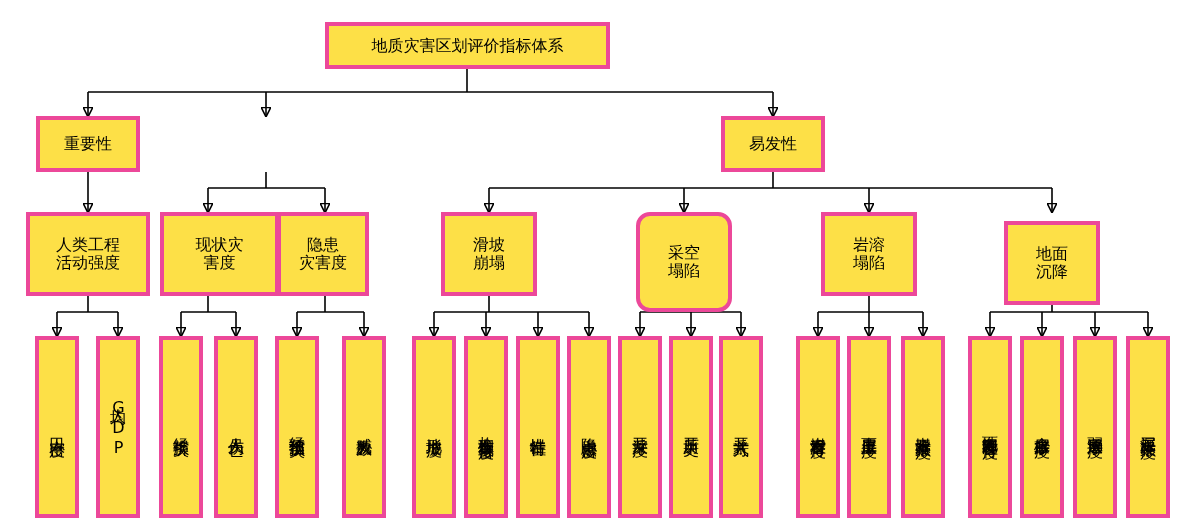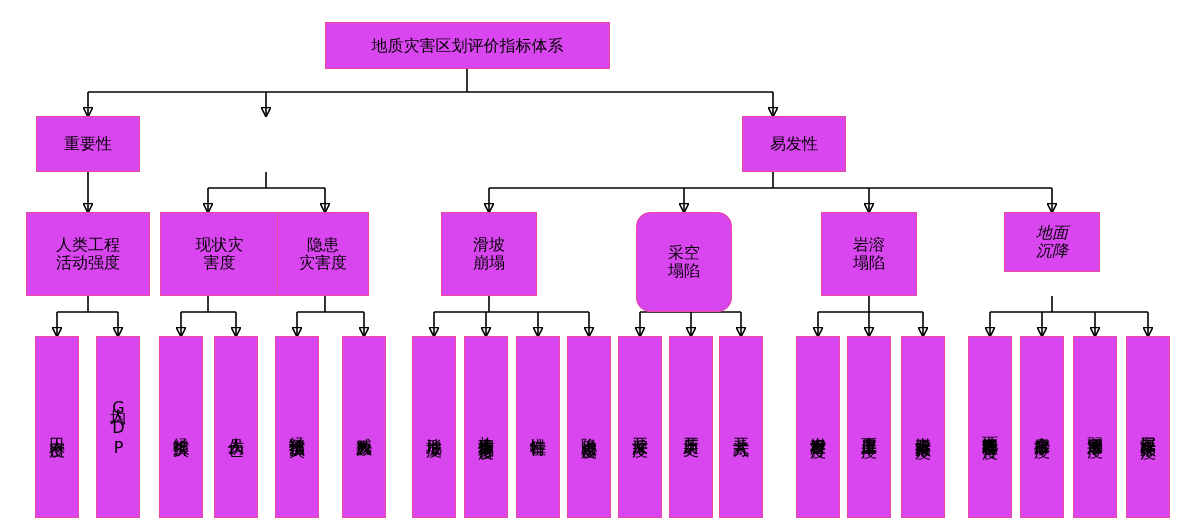--- a/index.html
+++ b/index.html
@@ -1,18 +1,18 @@
 <!DOCTYPE html>
 <html><head>
 <meta charset="utf-8">
 <style>
   html,body{margin:0;padding:0;background:#ffffff;}
   body{width:1198px;height:527px;position:relative;font-family:"DejaVu Sans","Liberation Sans",sans-serif;color:#000;}
   #diagram{position:absolute;left:0;top:0;width:1198px;height:527px;}
-  .node{position:absolute;border:1px solid #ec4899;background:#d946ef;box-sizing:border-box;
+  .node{position:absolute;border:4px solid #ec4899;background:#fde047;box-sizing:border-box;
         display:flex;align-items:center;justify-content:center;text-align:center;line-height:1.12;}
   .node .txt{display:block;}
   
   .h{font-size:16px;padding:2px 4px;}
   
   .v{writing-mode:vertical-rl;text-orientation:upright;font-size:16px;letter-spacing:1px;
      padding:4px 1px;white-space:normal;}
   .v .txt{writing-mode:vertical-rl;text-orientation:upright;}
   svg{position:absolute;left:0;top:0;width:1198px;height:527px;overflow:visible;}
   svg line, svg path{stroke:#000;stroke-width:1.6;fill:none;}
@@ -91,21 +91,21 @@
     <line x1="1148" y1="312" x2="1148" y2="336" marker-end="url(#arrow)"></line>
   </svg>
 
   <div class="node h" style="left:325px;top:22px;width:285px;height:47px;">
     <span class="txt">地质灾害区划评价指标体系</span>
   </div>
 
   <div class="node h" style="left:36px;top:116px;width:104px;height:56px;">
     <span class="txt">重要性</span>
   </div>
-  <div class="node h" style="left:721px;top:116px;width:104px;height:56px;margin-left:21px;">
+  <div class="node h" style="left:721px;top:116px;width:104px;height:56px;">
     <span class="txt">易发性</span>
   </div>
 
   <div class="node h" style="left:26px;top:212px;width:124px;height:84px;white-space:pre-line;">
     <span class="txt">人类工程
 活动强度</span>
   </div>
   <div class="node h" style="left:160px;top:212px;width:119px;height:84px;white-space:pre-line;">
     <span class="txt">现状灾
 害度</span>
@@ -119,21 +119,21 @@
 崩塌</span>
   </div>
   <div class="node h" style="left:636px;top:212px;width:96px;height:100px;white-space:pre-line;border-radius:14px;">
     <span class="txt">采空
 塌陷</span>
   </div>
   <div class="node h" style="left:821px;top:212px;width:96px;height:84px;white-space:pre-line;">
     <span class="txt">岩溶
 塌陷</span>
   </div>
-  <div class="node h" style="left:1004px;top:212px;width:96px;height:60px;white-space:pre-line;font-style:italic;">
+  <div class="node h" style="left:1004px;top:221px;width:96px;height:84px;white-space:pre-line;">
     <span class="txt">地面
 沉降</span>
   </div>
 
   <div class="node v" style="left:35px;top:336px;width:44px;height:182px;">
     <span class="txt">人口密度</span>
   </div>
   <div class="node v" style="left:96px;top:336px;width:44px;height:182px;">
     <span class="txt">人均GDP</span>
   </div>

